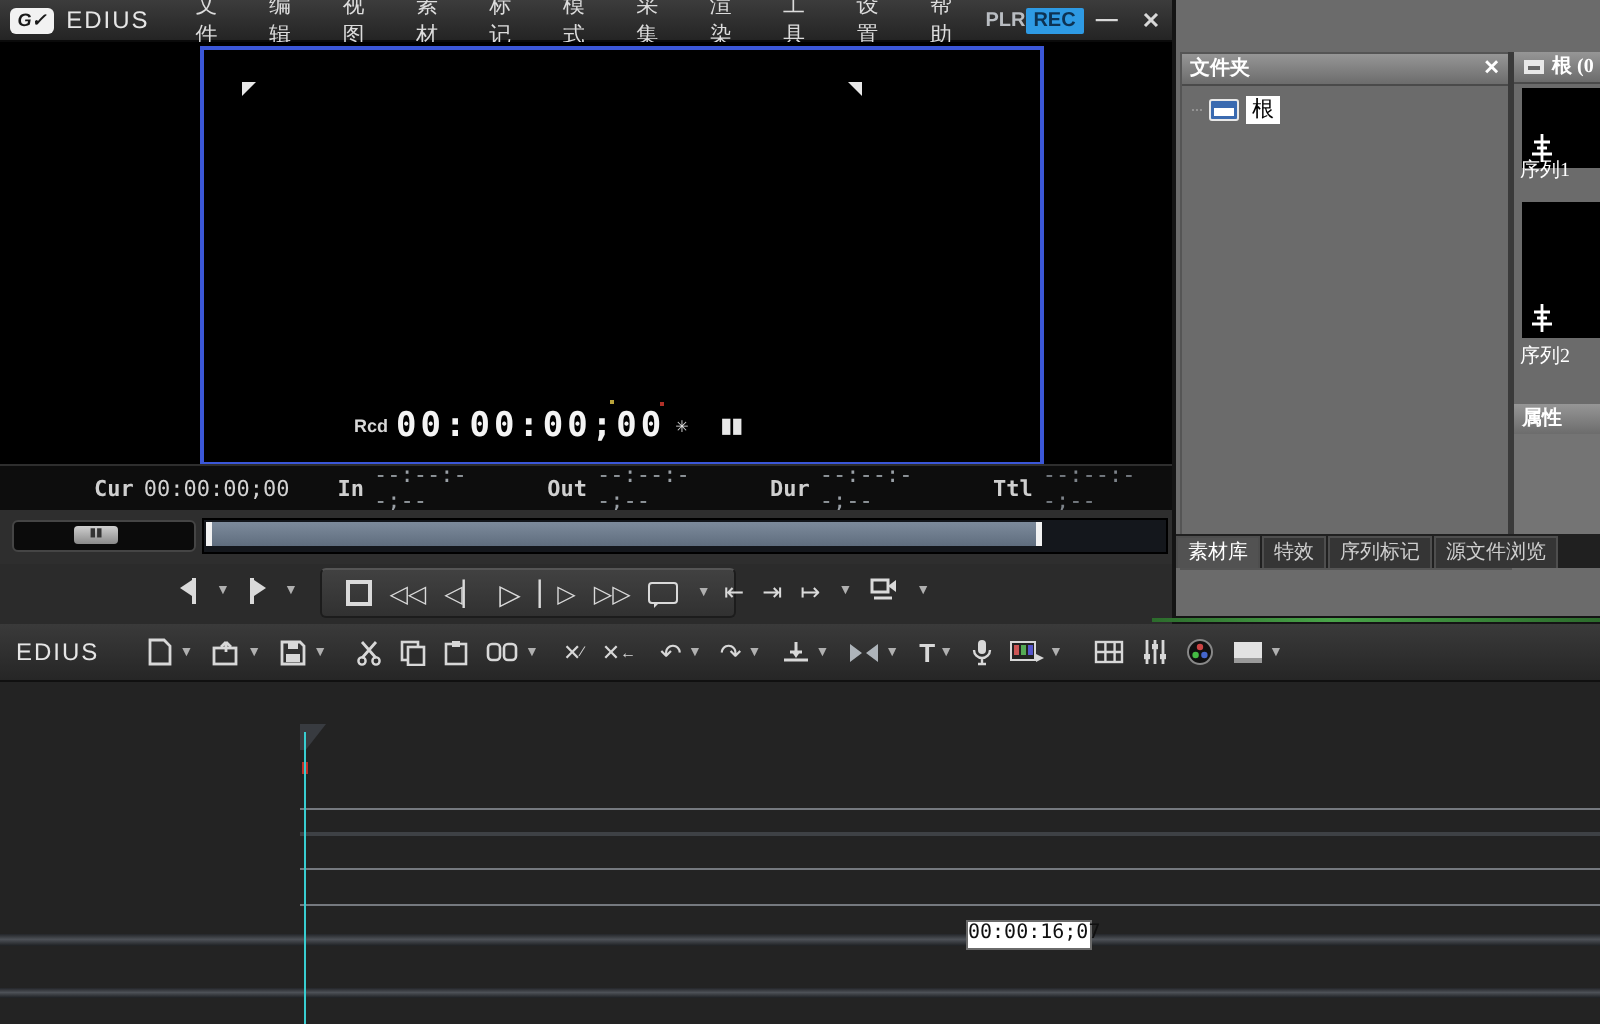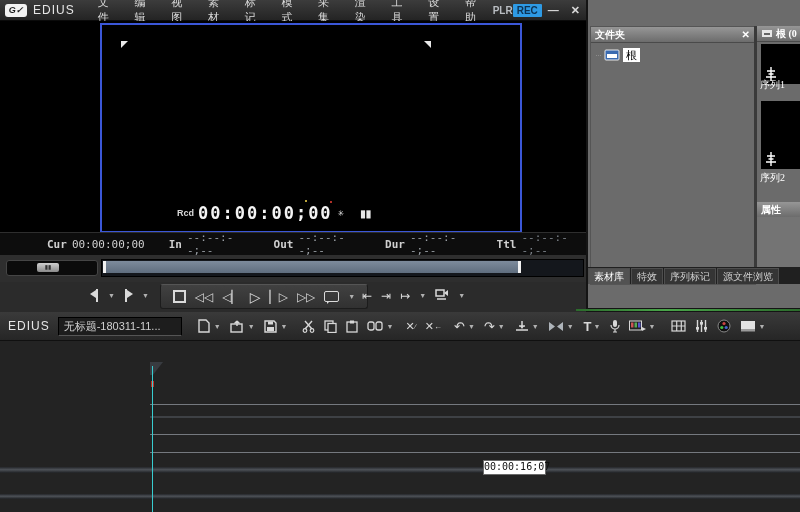--- a/index.html
+++ b/index.html
@@ -227,21 +227,20 @@
       <span class="btab">源文件浏览</span>
     </div>
   </div>
 
   <div class="abs" style="left:576px;top:309px;width:224px;height:2px;background:linear-gradient(90deg,#2c6b2c,#49a449 40%,#2c6b2c);"></div>
 
   <div class="win" style="left:0;top:312px;width:800px;height:200px;background:#232323;">
 
     <div class="tlbar" style="top:0;">
       <div class="brand" style="margin-left:8px;margin-right:8px;">EDIUS</div>
-      <div class="projbox">无标题-180311-11...</div>
       <span class="tlt" style="margin-left:16px;">
           <svg width="12" height="14" viewBox="0 0 12 14">
             <path d="M1 1h7l3 3v9H1z" fill="none" stroke="#d8d8d8" stroke-width="1.4"></path>
           </svg>
           <span class="caret" style="margin-left:4px">▼</span>
         </span>
       <span class="tlt">
           <svg width="14" height="13" viewBox="0 0 14 13">
             <rect x="1" y="4" width="11" height="8" fill="none" stroke="#d8d8d8" stroke-width="1.4"></rect>
             <path d="M7 6V1M7 1L4.5 3.5M7 1l2.5 2.5" stroke="#d8d8d8" stroke-width="1.4" fill="none"></path>

